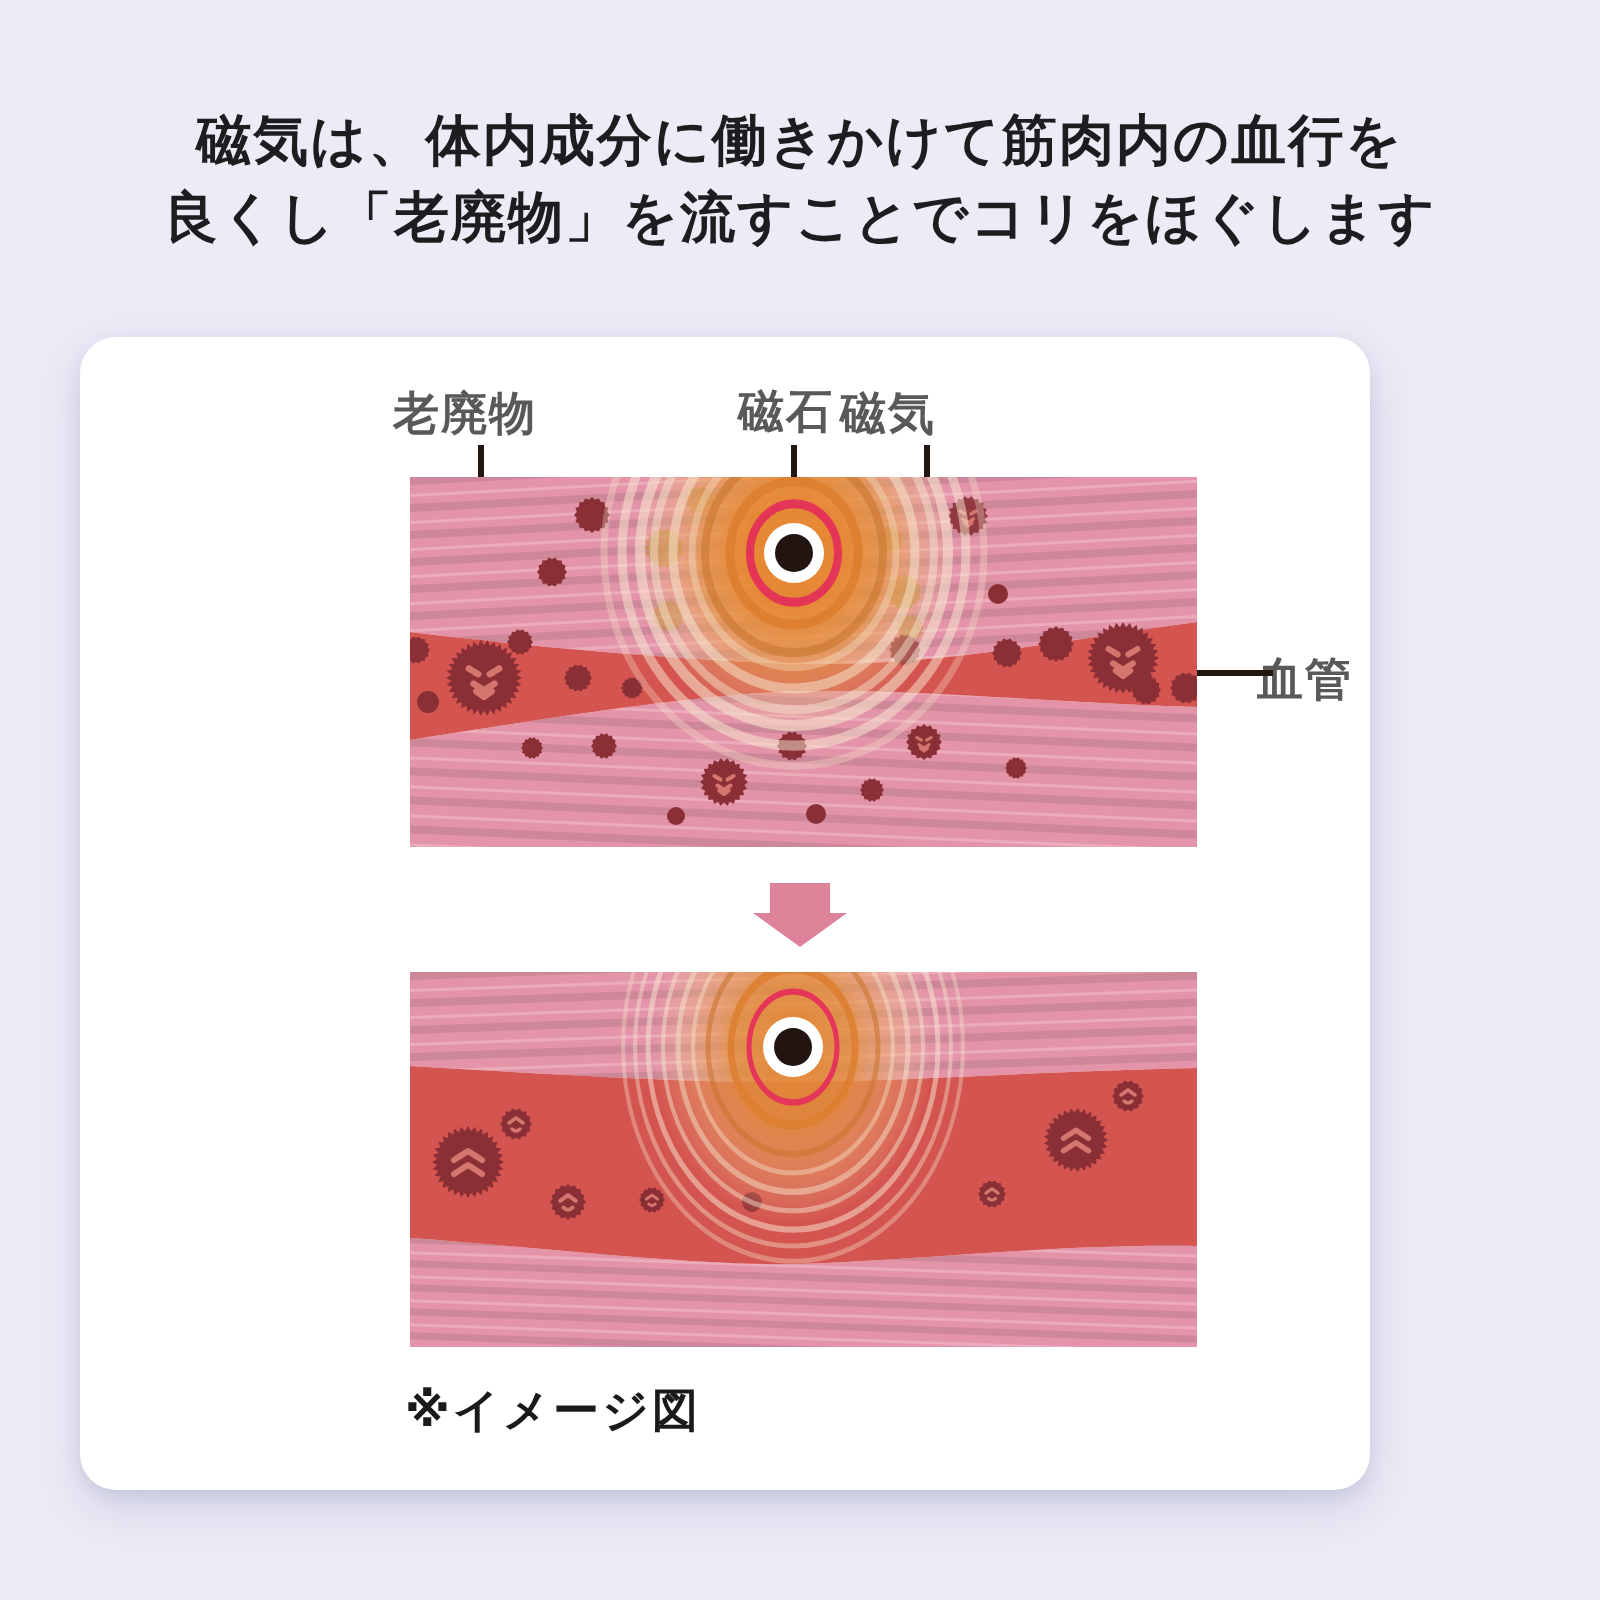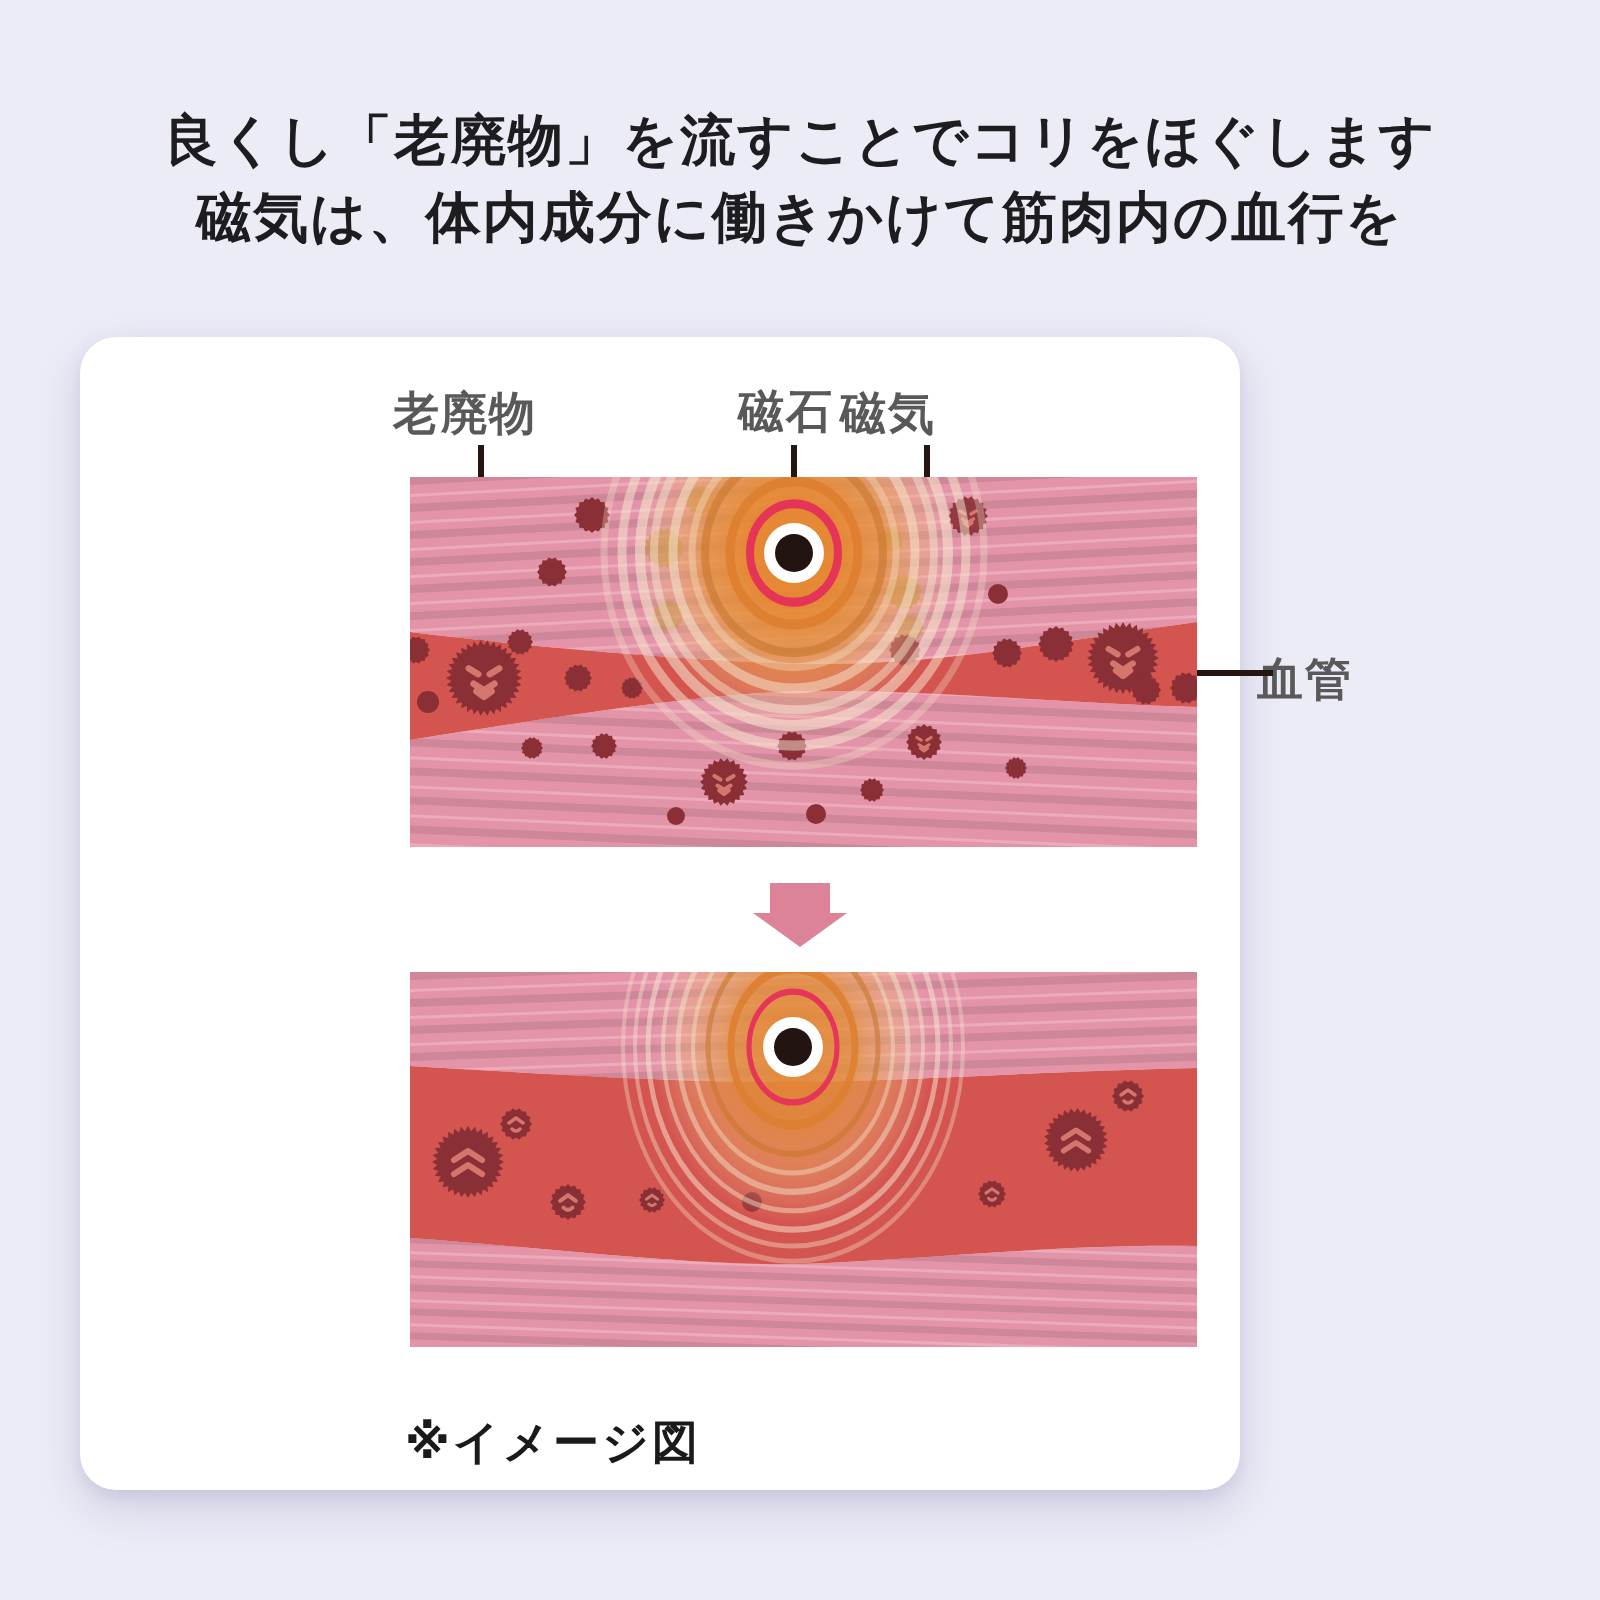--- a/index.html
+++ b/index.html
@@ -1,40 +1,40 @@
 <!DOCTYPE html>
 <html><head>
 <meta charset="utf-8">
 <style>
   html,body{margin:0;padding:0;background:#ececf7;}
   .canvas{position:relative;width:1600px;height:1600px;background:#ececf7;overflow:hidden;
           font-family:"Liberation Sans","DejaVu Sans",sans-serif;}
   .header{position:absolute;top:102px;left:0;width:1600px;text-align:center;
           font-size:55px;font-weight:600;color:#1d1d1f;line-height:1.4;letter-spacing:2px;}
-  .card{position:absolute;left:80px;top:337px;width:1160px;height:1153px;background:#ffffff;
+  .card{position:absolute;left:80px;top:337px;width:1290px;height:1153px;background:#ffffff;
         border-radius:36px;box-shadow:0 18px 45px rgba(106,106,160,.22),0 6px 16px rgba(106,106,160,.12);}
   .dlabel{position:absolute;transform:translateX(-50%);font-size:46px;font-weight:600;
           color:#595959;white-space:nowrap;letter-spacing:2px;}
   .vline{position:absolute;width:6px;background:#241711;}
   .hline{position:absolute;height:6px;background:#241711;}
   .dot{position:absolute;border-radius:50%;background:#241711;}
   .diagram{position:absolute;display:block;}
   .arrow-down{position:absolute;left:673px;top:546px;width:94px;height:64px;background:#dd8399;
           clip-path:polygon(18% 0,82% 0,82% 47%,100% 47%,50% 100%,0 47%,18% 47%);}
   .caption{position:absolute;left:325px;top:1043px;font-size:46px;font-weight:600;
-          color:#1a1a1a;letter-spacing:3px;margin-top:32px;}
+          color:#1a1a1a;letter-spacing:3px;}
 </style>
 </head>
 <body>
 
 <div class="canvas">
 
   <div class="header">
+    <div>磁気は、体内成分に働きかけて筋肉内の血行を</div>
     <div>良くし「老廃物」を流すことでコリをほぐします</div>
-    <div>磁気は、体内成分に働きかけて筋肉内の血行を</div>
   </div>
 
   <div class="card">
 
     <div class="dlabel" style="left:385px;top:46px">老廃物</div>
     <div class="dlabel" style="left:706px;top:44px">磁石</div>
     <div class="dlabel" style="left:808px;top:46px">磁気</div>
     <div class="dlabel" style="left:1225px;top:312px">血管</div>
 
     <div class="vline" style="left:398px;top:108px;height:211px"></div>

